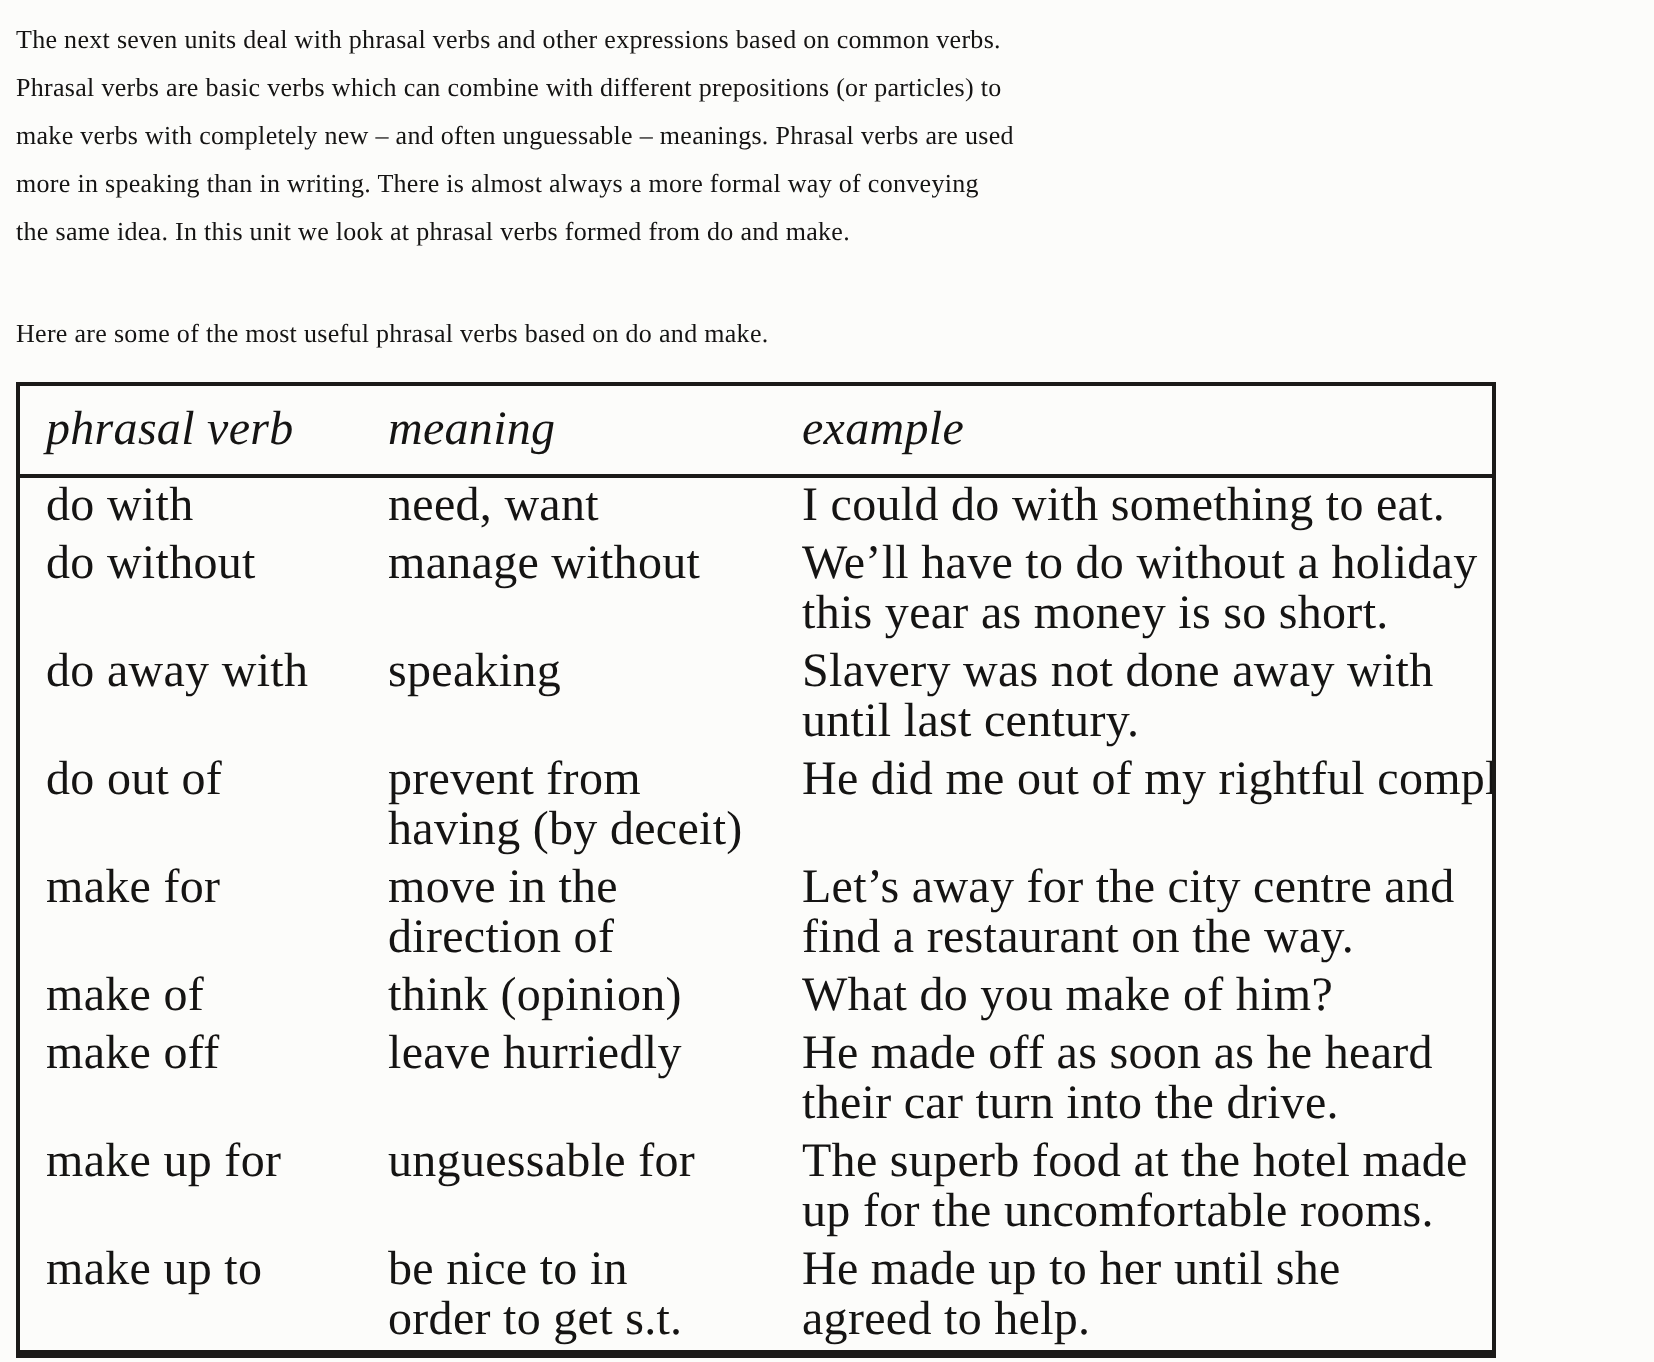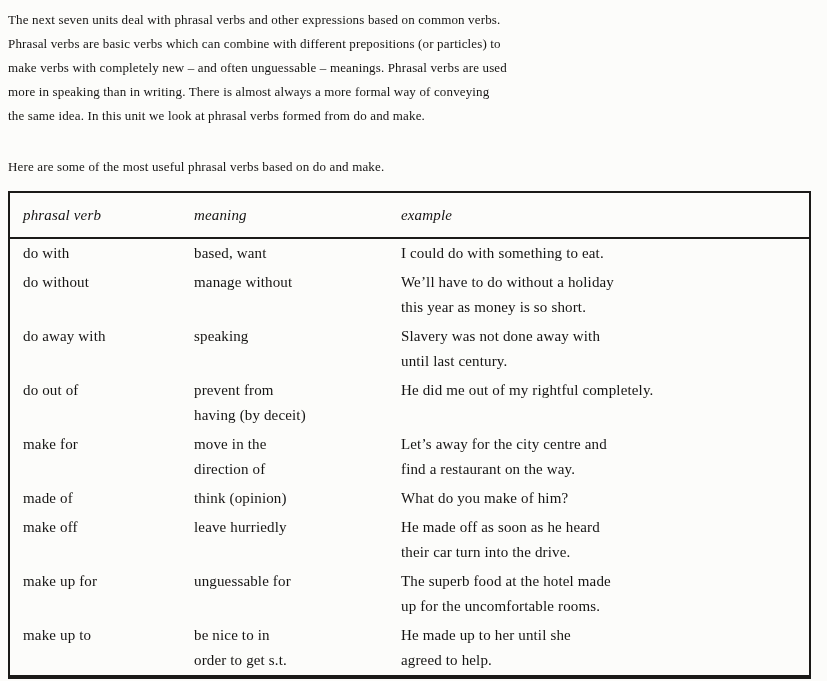--- a/index.html
+++ b/index.html
@@ -25,26 +25,26 @@
     white-space: nowrap;
   }
   .lead {
     margin-top: 27px;
   }
   .b {
     font-weight: normal;
   }
   table.pv {
     margin-top: 12px;
-    width: 803px;
+    width: 740px;
     border-collapse: collapse;
     table-layout: fixed;
     border: 2px solid #1b1a18;
     border-bottom-width: 4px;
-    font-size: 15px;
+    font-size: 24px;
     letter-spacing: 0.15px;
   }
   table.pv th, table.pv td {
     text-align: left;
     vertical-align: top;
     font-weight: normal;
     white-space: nowrap;
     overflow: hidden;
   }
   table.pv thead th {
@@ -82,21 +82,21 @@
     <thead>
       <tr>
         <th>phrasal verb</th>
         <th>meaning</th>
         <th>example</th>
       </tr>
     </thead>
     <tbody id="table-body">
         <tr>
           <td>do with</td>
-          <td><span>based, want</span></td>
+          <td><span>need, want</span></td>
           <td><span>I could do with something to eat.</span></td>
         </tr>
         <tr>
           <td>do without</td>
           <td><span>manage without</span></td>
           <td><span>We’ll have to do without a holiday</span><br><span>this year as money is so short.</span></td>
         </tr>
         <tr>
           <td>do away with</td>
           <td><span>speaking</span></td>
@@ -106,21 +106,21 @@
           <td>do out of</td>
           <td><span>prevent from</span><br><span>having (by deceit)</span></td>
           <td><span>He did me out of my rightful completely.</span></td>
         </tr>
         <tr>
           <td>make for</td>
           <td><span>move in the</span><br><span>direction of</span></td>
           <td><span>Let’s away for the city centre and</span><br><span>find a restaurant on the way.</span></td>
         </tr>
         <tr>
-          <td>made of</td>
+          <td>make of</td>
           <td><span>think (opinion)</span></td>
           <td><span>What do you make of him?</span></td>
         </tr>
         <tr>
           <td>make off</td>
           <td><span>leave hurriedly</span></td>
           <td><span>He made off as soon as he heard</span><br><span>their car turn into the drive.</span></td>
         </tr>
         <tr>
           <td>make up for</td>

